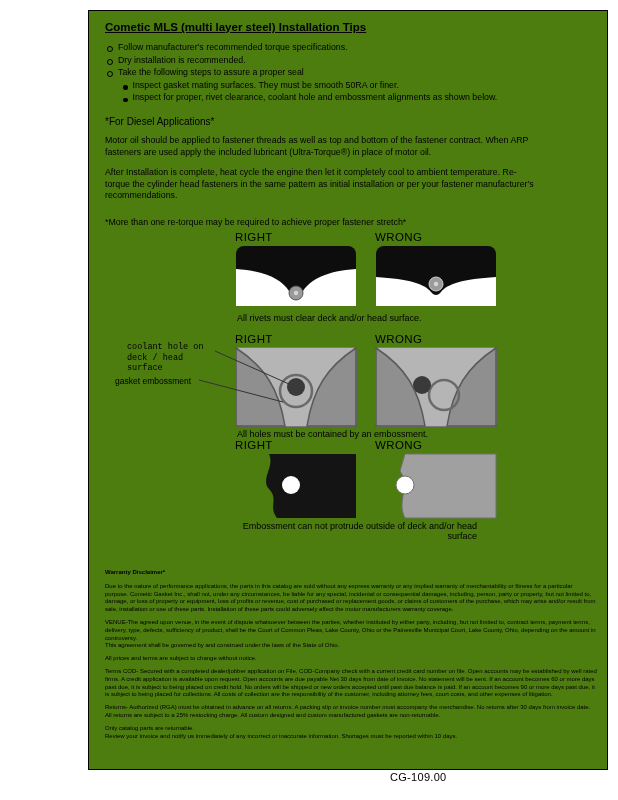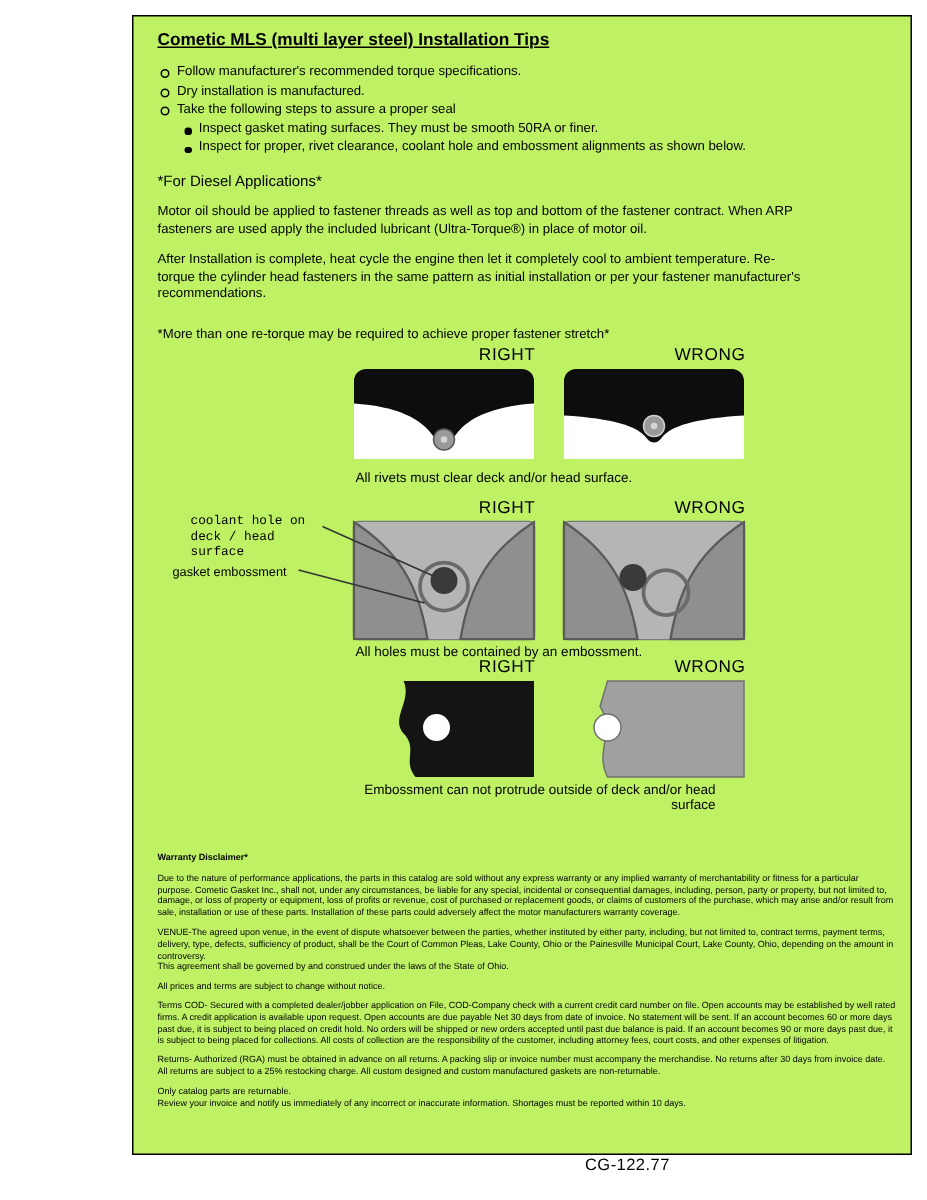--- a/index.html
+++ b/index.html
@@ -3,42 +3,42 @@
 <meta charset="utf-8">
 <style>
   html,body { margin:0; padding:0; }
   body {
     width:618px; height:800px; background:#ffffff; color:#000;
     font-family:"Liberation Sans","DejaVu Sans",sans-serif;
     position:relative; overflow:hidden;
   }
   .sheet {
     position:absolute; left:88px; top:10px; width:518px; height:758px;
-    border:1px solid #000; background:#bef264;
+    border:1px solid #000; background:#4d7c0f;
   }
   .textblock { position:absolute; left:16px; top:10px; right:10px; }
   .title {
     font-size:11.5px; font-weight:bold; text-decoration:underline;
     margin:0 0 9px 0;
   }
   .tip { font-size:8.8px; margin:2.5px 0; display:flex; align-items:flex-end; }
   .b-hollow {
     width:4px; height:4px; border:1px solid #000; border-radius:50%;
     margin:3px 5px 0 2px; flex:none;
   }
   .b-fill {
     width:4.5px; height:4.5px; background:#000; border-radius:50%;
     margin:3px 5px 0 18px; flex:none;
   }
   .diesel-h { font-size:10px; font-weight:normal; margin:14px 0 8px 0; }
   .para { font-size:8.8px; line-height:1.32; max-width:434px; margin:0 0 9px 0; }
   .note { font-size:8.8px; margin-top:15px; }
 
   .diagrams { position:absolute; left:0; top:218px; width:518px; height:332px; }
-  .dg-label { position:absolute; width:122px; text-align:right; font-size:11.5px; letter-spacing:0.4px; }
+  .dg-label { position:absolute; width:122px; text-align:left; font-size:11.5px; letter-spacing:0.4px; }
   .panel { position:absolute; width:122px; }
   .panel svg { display:block; }
   .caption { position:absolute; font-size:9px;text-align:right; }
   .callout { position:absolute; font-size:8.5px; line-height:1.25; }
   svg.lines { position:absolute; left:0; top:0; pointer-events:none; }
 
   .disclaimer {
     position:absolute; left:16px; top:558px; right:10px;
     font-size:6px; line-height:1.3;
   }
@@ -53,21 +53,21 @@
 
   <div class="textblock">
     <div class="title">Cometic MLS (multi layer steel) Installation Tips</div>
 
     <div class="tip">
       <span class="b-hollow"></span>
       <span>Follow manufacturer's recommended torque specifications.</span>
     </div>
     <div class="tip">
       <span class="b-hollow"></span>
-      <span>Dry installation is manufactured.</span>
+      <span>Dry installation is recommended.</span>
     </div>
     <div class="tip">
       <span class="b-hollow"></span>
       <span>Take the following steps to assure a proper seal</span>
     </div>
     <div class="tip">
       <span class="b-fill"></span>
       <span>Inspect gasket mating surfaces.  They must be smooth 50RA or finer.</span>
     </div>
     <div class="tip">
@@ -160,13 +160,13 @@
 This agreement shall be governed by and construed under the laws of the State of Ohio.</p>
     <p class="dpara">All prices and terms are subject to change without notice.</p>
     <p class="dpara">Terms COD- Secured with a completed dealer/jobber application on File, COD-Company check with a current credit card number on file.  Open accounts may be established by well rated firms.  A credit application is available upon request.  Open accounts are due payable Net 30 days from date of invoice.  No statement will be sent.  If an account becomes 60 or more days past due, it is subject to being placed on credit hold.  No orders will be shipped or new orders accepted until past due balance is paid.  If an account becomes 90 or more days past due, it is subject to being placed for collections.  All costs of collection are the responsibility of the customer, including attorney fees, court costs, and other expenses of litigation.</p>
     <p class="dpara">Returns- Authorized (RGA) must be obtained in advance on all returns.  A packing slip or invoice number must accompany the merchandise.  No returns after 30 days from invoice date.  All returns are subject to a 25% restocking charge.  All custom designed and custom manufactured gaskets are non-returnable.</p>
     <p class="dpara">Only catalog parts are returnable.
 Review your invoice and notify us immediately of any incorrect or inaccurate information.  Shortages must be reported within 10 days.</p>
   </div>
 
 </div>
 
-<div class="page-code">CG-122.77</div>
+<div class="page-code">CG-109.00</div>
 
 </body></html>

